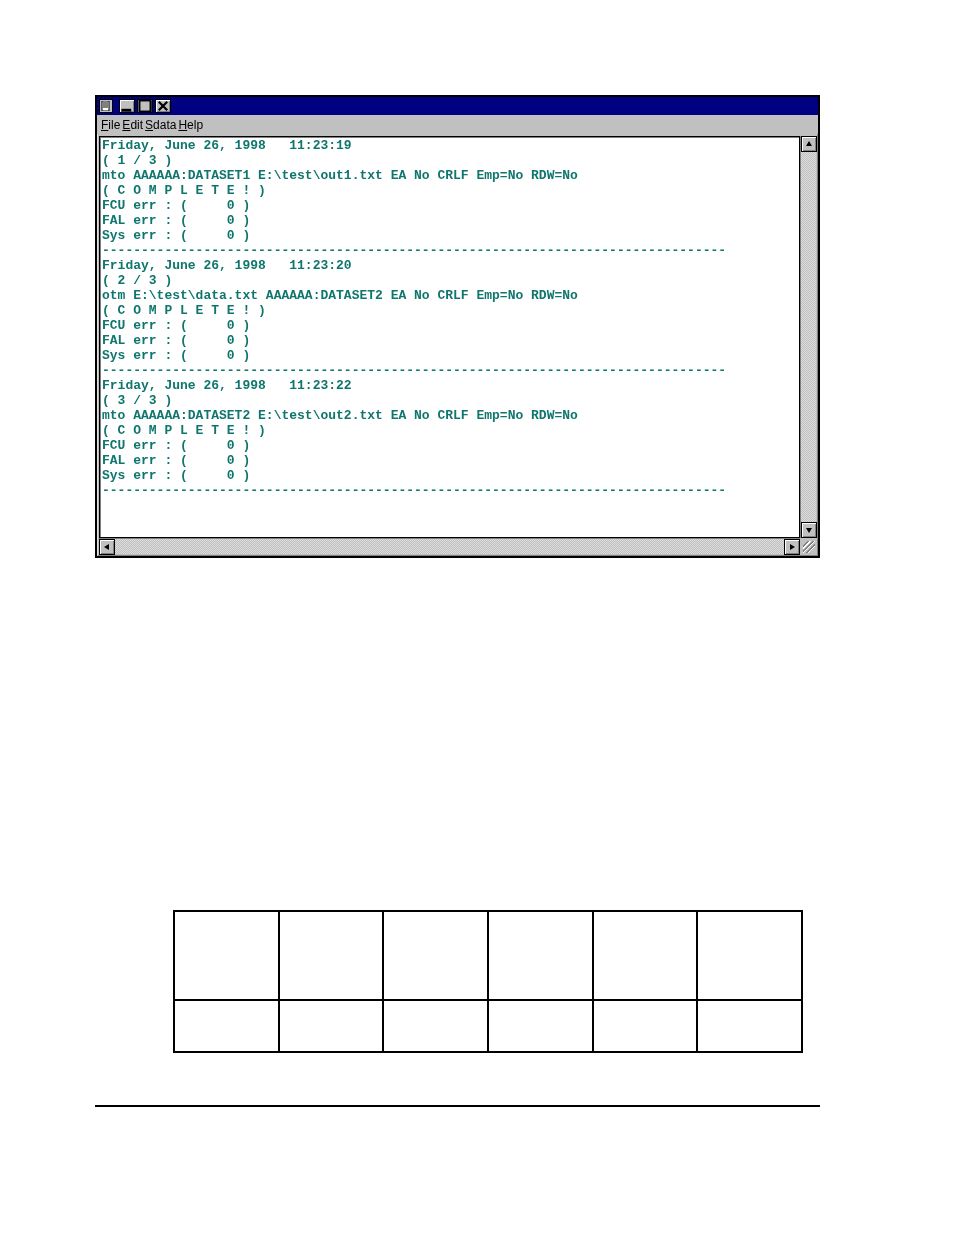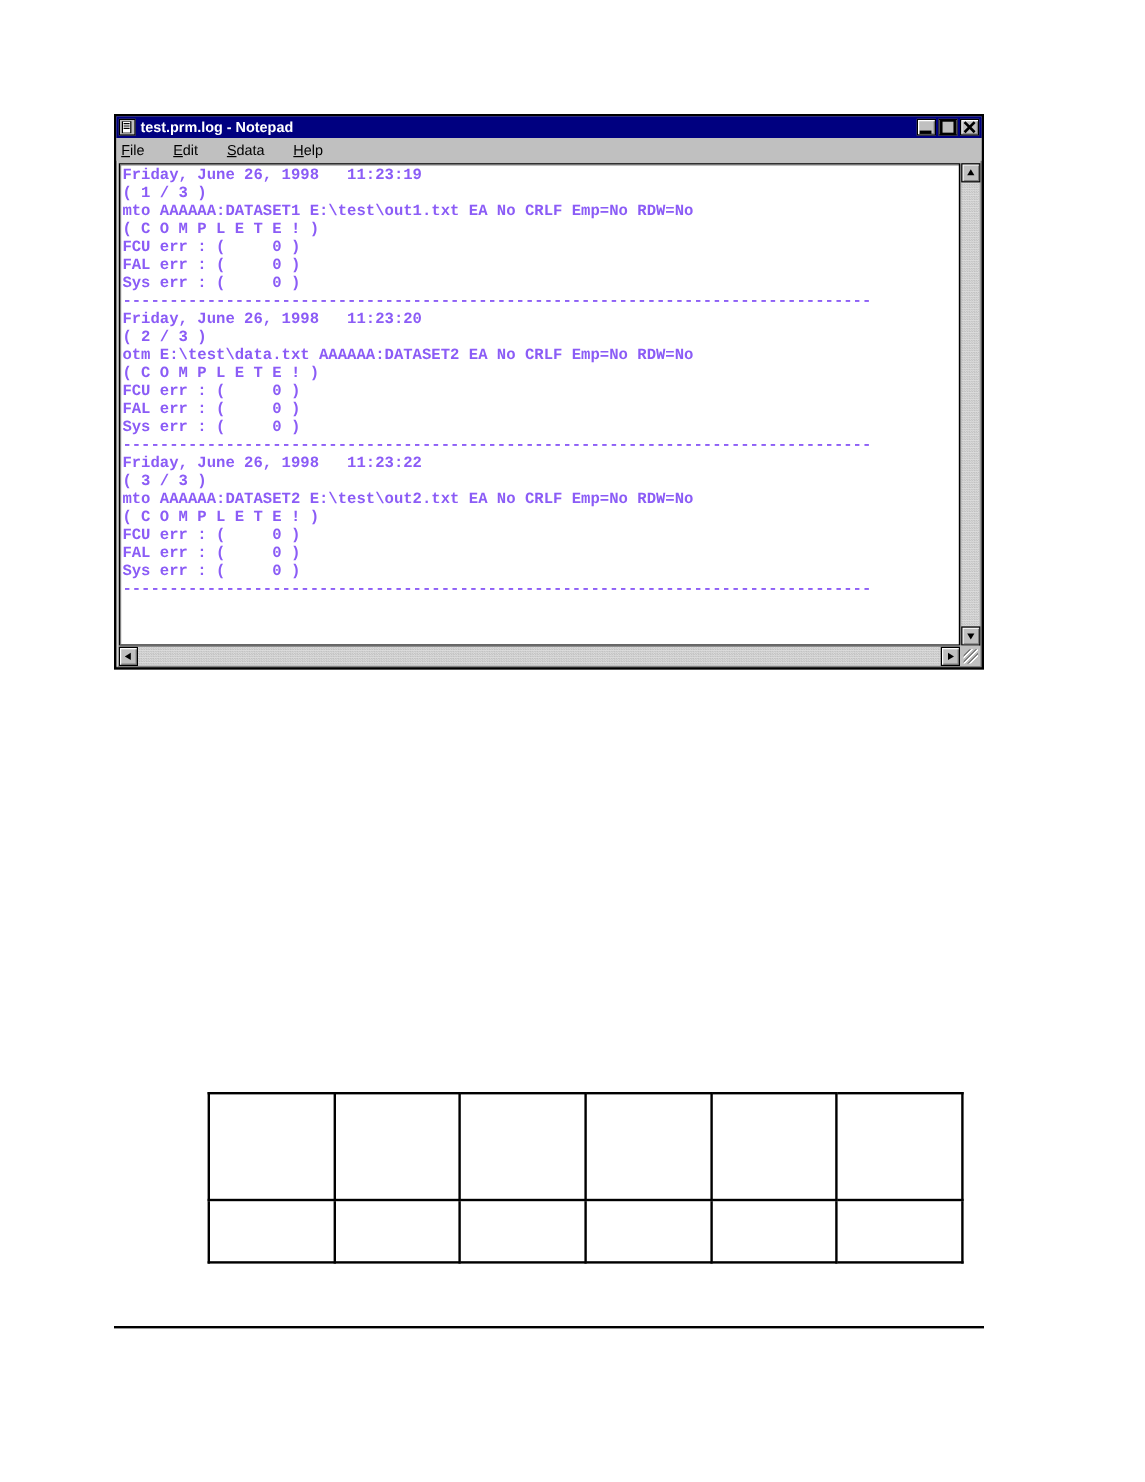--- a/index.html
+++ b/index.html
@@ -70,21 +70,21 @@
     line-height: 1;
   }
 
   
   .menubar {
     display: flex;
     align-items: center;
     height: 19px;
     background: #c0c0c0;
     padding: 0 4px;
-    gap: 24px;
+    gap: 2px;
     font-size: 12px;
   }
   .menubar span { cursor: default; }
   .menubar .mnemonic { text-decoration: underline; }
 
   
   .client {
     position: absolute;
     left: 2px; right: 2px; top: 39px; bottom: 2px;
     display: grid;
@@ -100,21 +100,21 @@
     overflow: hidden;
     padding: 1px 2px;
   }
   .textarea pre {
     margin: 0;
     font-family: "Courier New", monospace;
     font-size: 13px;
     font-weight: bold;
     line-height: 15px;
     white-space: pre;
-    color: #8b5cf6;
+    color: #0f766e;
   }
 
   .vscroll {
     grid-column: 2; grid-row: 1;
     background: repeating-conic-gradient(#c0c0c0 0% 25%, #dcdcdc 0% 50%) 0 0/2px 2px;
     display: flex; flex-direction: column; justify-content: space-between;
     border-left: 1px solid #808080;
   }
   .hscroll {
     grid-column: 1; grid-row: 2;
@@ -182,21 +182,20 @@
 
     <div class="titlebar">
       <span class="titlebar-icon">
         <svg viewBox="0 0 10 10">
             <rect x="1" y="0" width="7" height="10" fill="#fff" stroke="#000" stroke-width="1"></rect>
             <line x1="2" y1="2" x2="7" y2="2" stroke="#000"></line>
             <line x1="2" y1="4" x2="7" y2="4" stroke="#000"></line>
             <line x1="2" y1="6" x2="7" y2="6" stroke="#000"></line>
           </svg>
       </span>
-      <span class="title-text">test.prm.log - Notepad</span>
       <span class="window-controls">
         <span class="win-btn">
           <svg viewBox="0 0 10 10">
               <rect x="1" y="7" width="7" height="2" fill="#000"></rect>
             </svg>
         </span>
         <span class="win-btn">
           <svg viewBox="0 0 10 10">
               <rect x="1" y="1" width="8" height="8" fill="none" stroke="#000" stroke-width="1.5"></rect>
             </svg>

